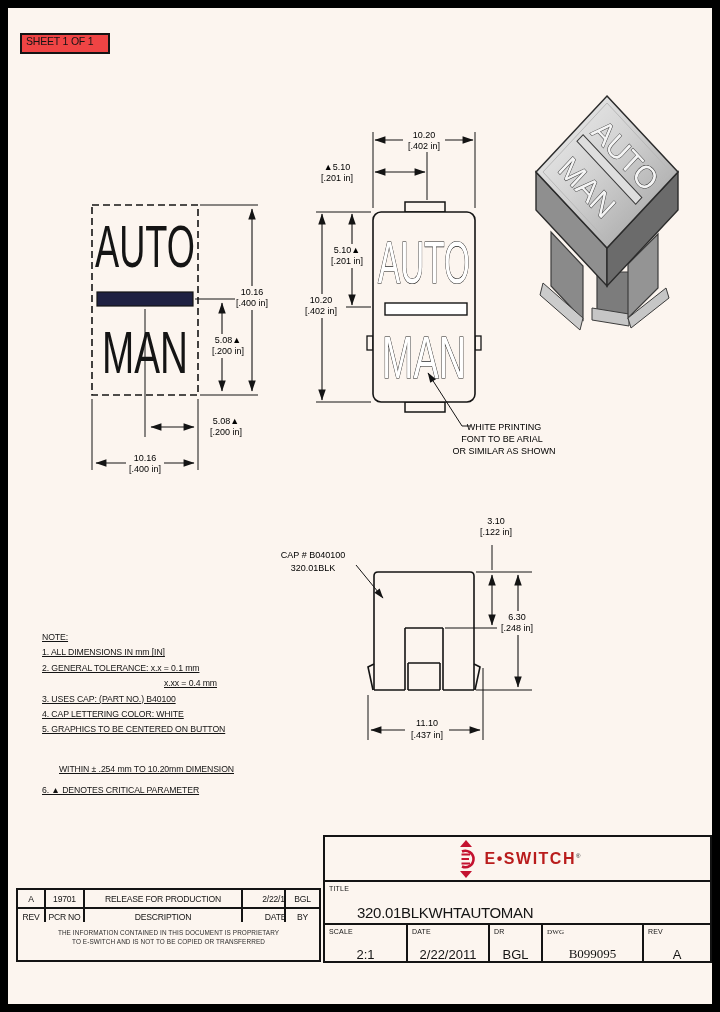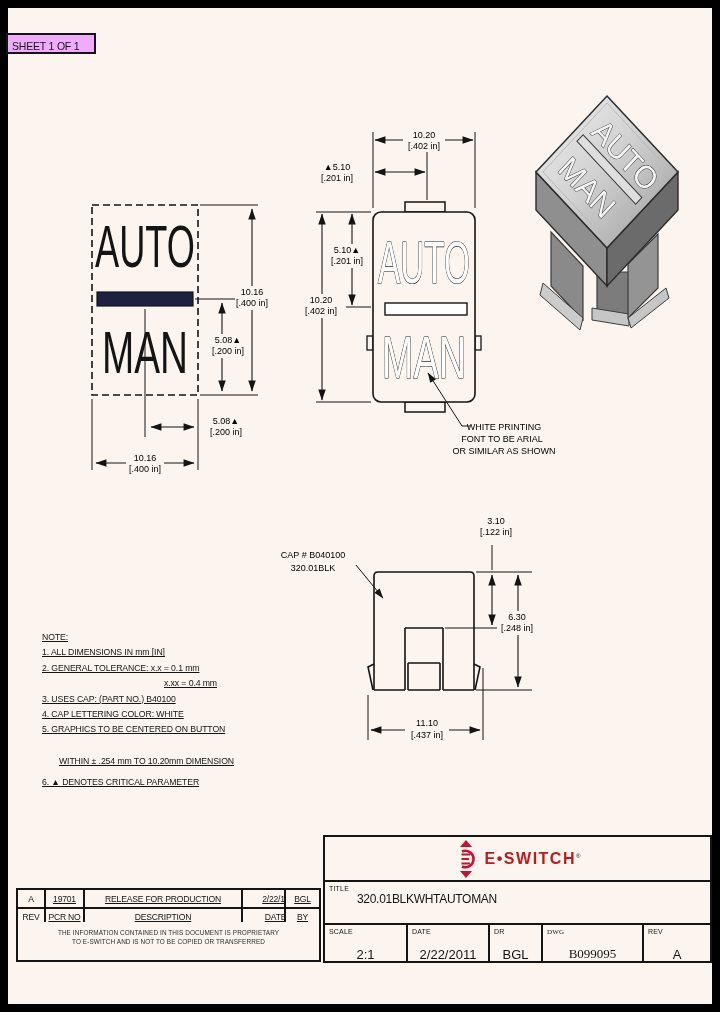--- a/index.html
+++ b/index.html
@@ -1,46 +1,46 @@
 <!DOCTYPE html>
 <html><head>
 <meta charset="utf-8">
 <style>
   * { margin:0; padding:0; box-sizing:border-box; }
   html,body { width:720px; height:1012px; }
   body { position:relative; background:#000; font-family:"Liberation Sans",sans-serif; color:#141414; overflow:hidden; }
   .abs { position:absolute; }
   .paper { left:8px; top:8px; width:704px; height:996px; background:#fcf5ef; }
   svg { font-family:"Liberation Sans",sans-serif; }
-  .sheetbox { left:6px; top:33px; width:90px; height:21px; border:2px solid #141414; background:#f0abfc;
-              font-size:10.5px; letter-spacing:-0.2px; display:flex; align-items:flex-end; padding-left:4px; }
+  .sheetbox { left:20px; top:33px; width:90px; height:21px; border:2px solid #141414; background:#ef4444;
+              font-size:10.5px; letter-spacing:-0.2px; display:flex; align-items:flex-start; padding-left:4px; }
   
   .notes { left:42px; top:630px; width:280px; }
   .notes div { font-size:8.7px; line-height:15.4px; letter-spacing:-0.1px; white-space:nowrap;text-decoration:underline; }
   .n-indent { padding-left:122px; }
-  .n-sub { padding-left:17px; margin-top:16px; }
+  .n-sub { padding-left:17px; margin-top:24px; }
   .n-last { margin-top:6px; }
   
   .revtable { left:16px; top:888px; width:305px; border:2px solid #141414; background:#fcf5ef; }
   .revrow { display:flex; height:17px; }
   .revrow + .revrow { border-top:2px solid #141414; }
   .revcell { display:flex; align-items:center; justify-content:center; font-size:8.6px; letter-spacing:-0.2px; white-space:nowrap; overflow:hidden; }
-  .revcell + .revcell { border-left:2px solid #141414;text-decoration:underline; }
+  .revcell + .revcell { border-left:2px solid #141414; }
   .rc1{width:26px;} .rc2{width:39px;} .rc3{flex:1;} .rc4{width:43px;padding-left:24px;} .rc5{width:35px;}
   .disclaimer { left:16px; top:922px; width:305px; height:40px; border:2px solid #141414; border-top:none;
                 background:#fcf5ef; text-align:center; padding-top:6px; }
   .disclaimer div { font-size:6.4px; line-height:9px; letter-spacing:0.1px; color:#2c2c2c; white-space:nowrap; }
   
   .titleblock { left:323px; top:835px; width:389px; height:128px; border:2px solid #141414; background:#fcf5ef; }
   .logorow { height:43px; display:flex; align-items:center; justify-content:center; gap:8px; }
   .brandtext { font-size:16px; font-weight:bold; letter-spacing:1.5px; color:#b91c1c; }
   .brandreg { font-size:6px; vertical-align:super; }
   .titlerow { height:43px; border-top:2px solid #141414; position:relative; }
   .minilabel { position:absolute; top:3px; left:4px; font-size:7px; letter-spacing:0.2px; }
-  .titleval { position:absolute; left:32px; top:10px; font-size:12px; letter-spacing:-0.3px; }
+  .titleval { position:absolute; left:32px; top:22px; font-size:15px; letter-spacing:-0.3px; }
   .tbrow { height:40px; border-top:2px solid #141414; display:flex; }
   .tbcell { position:relative; display:flex; align-items:center; justify-content:center; }
   .tbcell + .tbcell { border-left:2px solid #141414; }
   .tbval { font-size:13px; margin-top:20px; }
   .w-scale{width:81px;} .w-date{width:82px;} .w-dr{width:53px;} .w-dwg{width:101px;font-family:Liberation Serif, serif;} .w-rev{flex:1;}
 </style>
 </head>
 <body>
 
 <div class="abs paper"></div>

